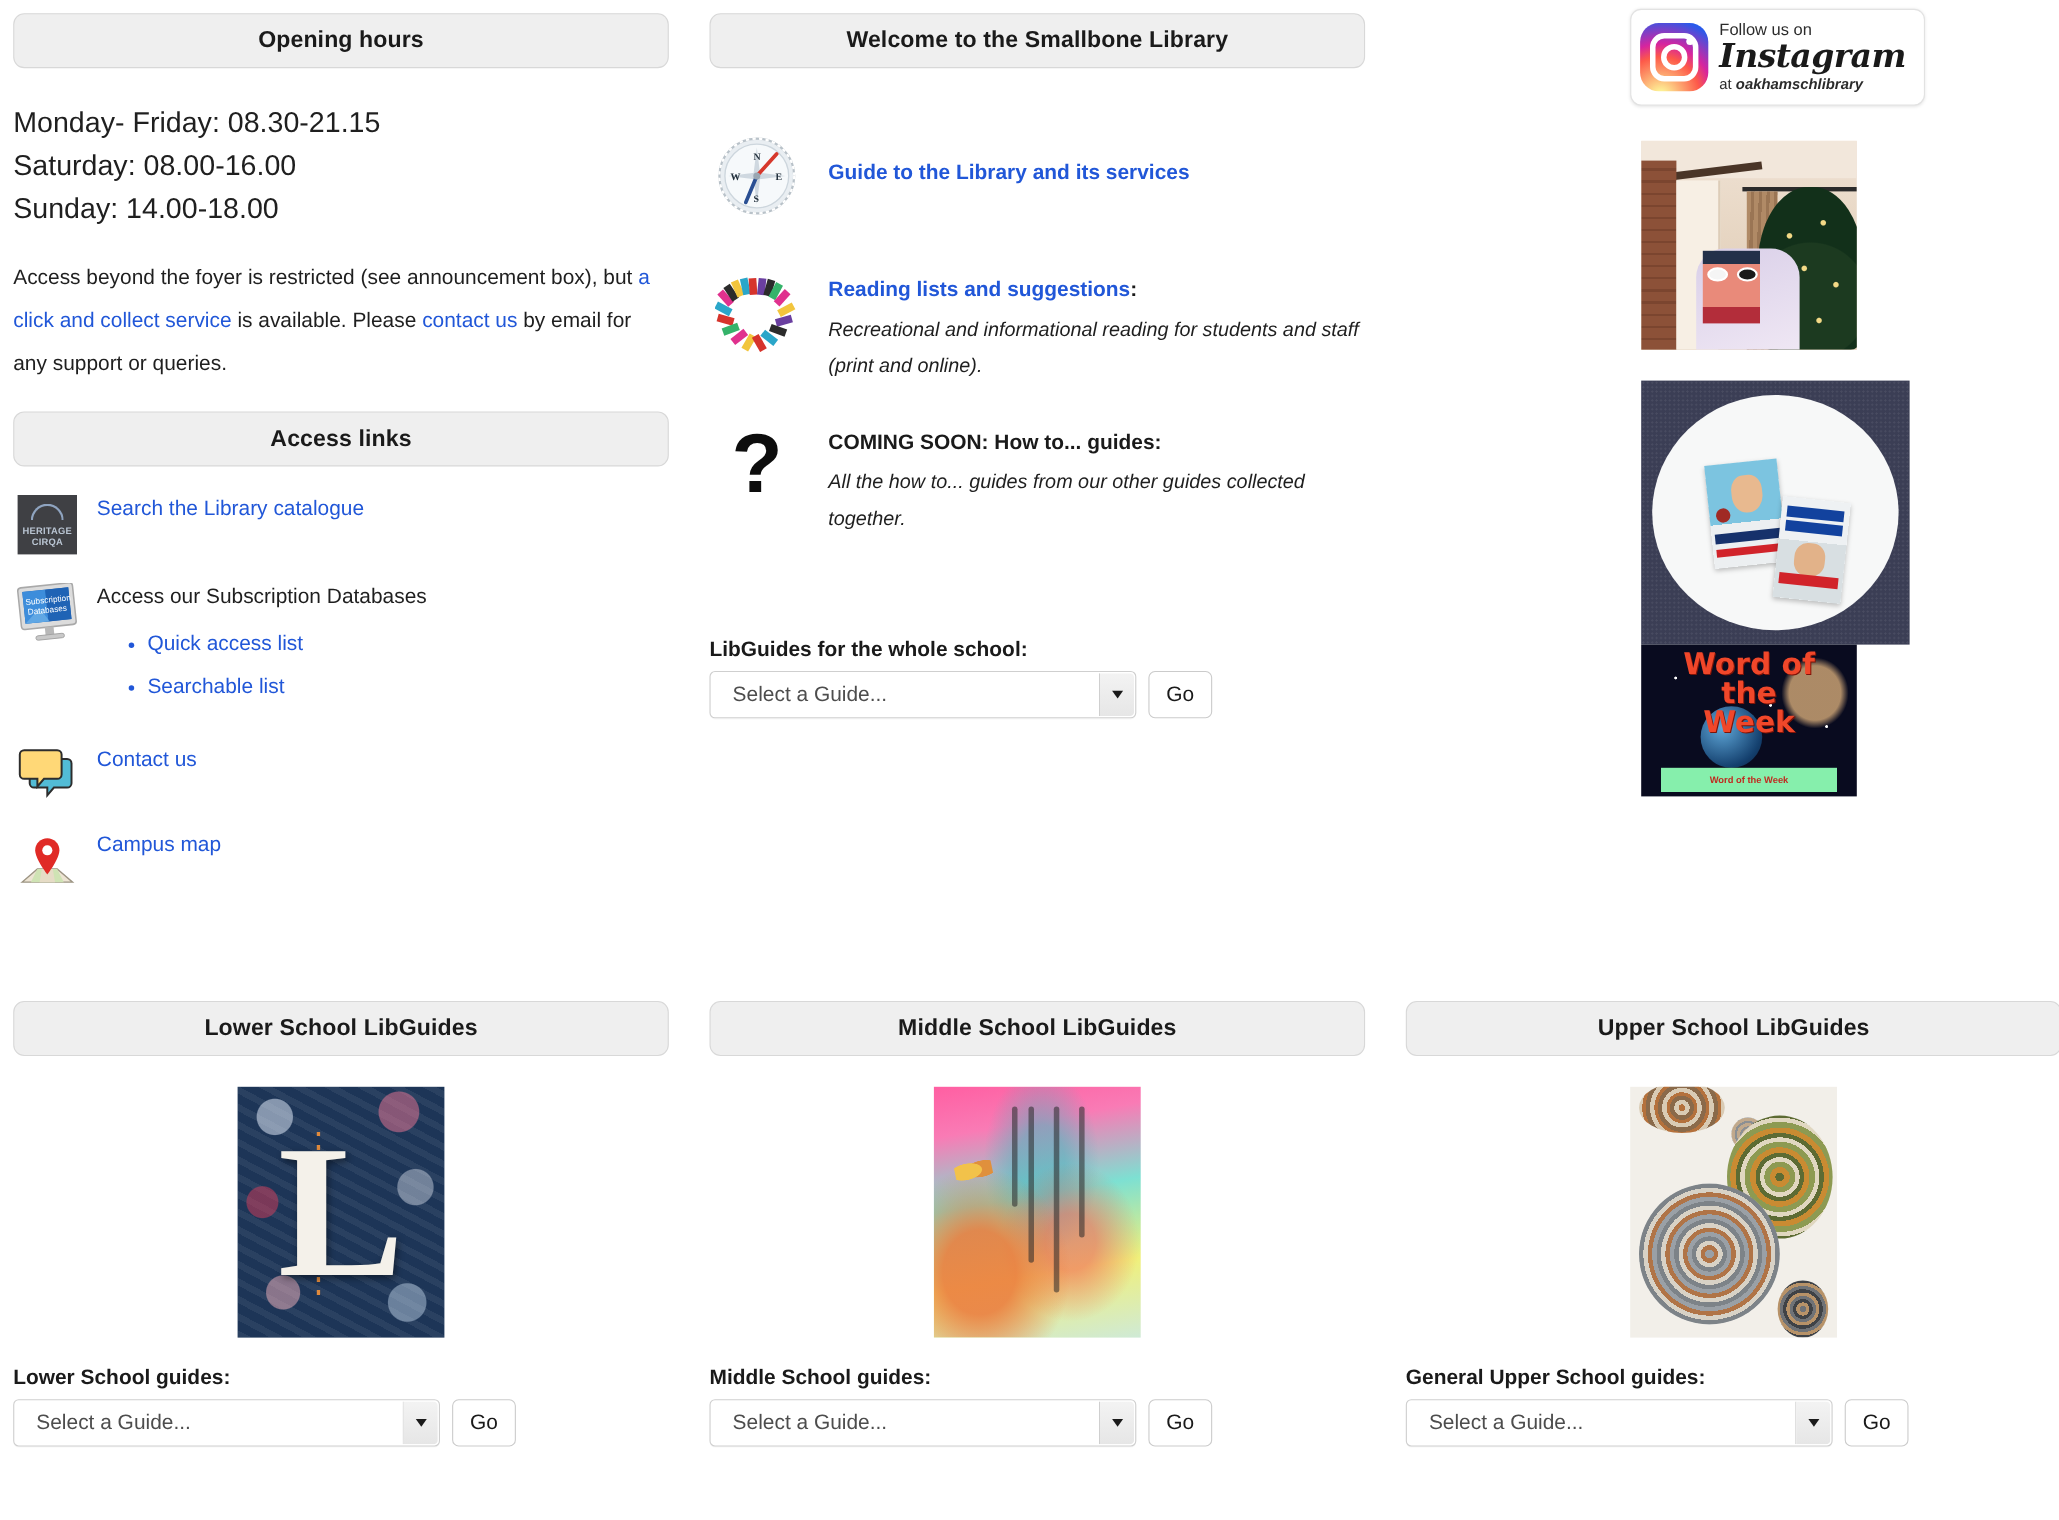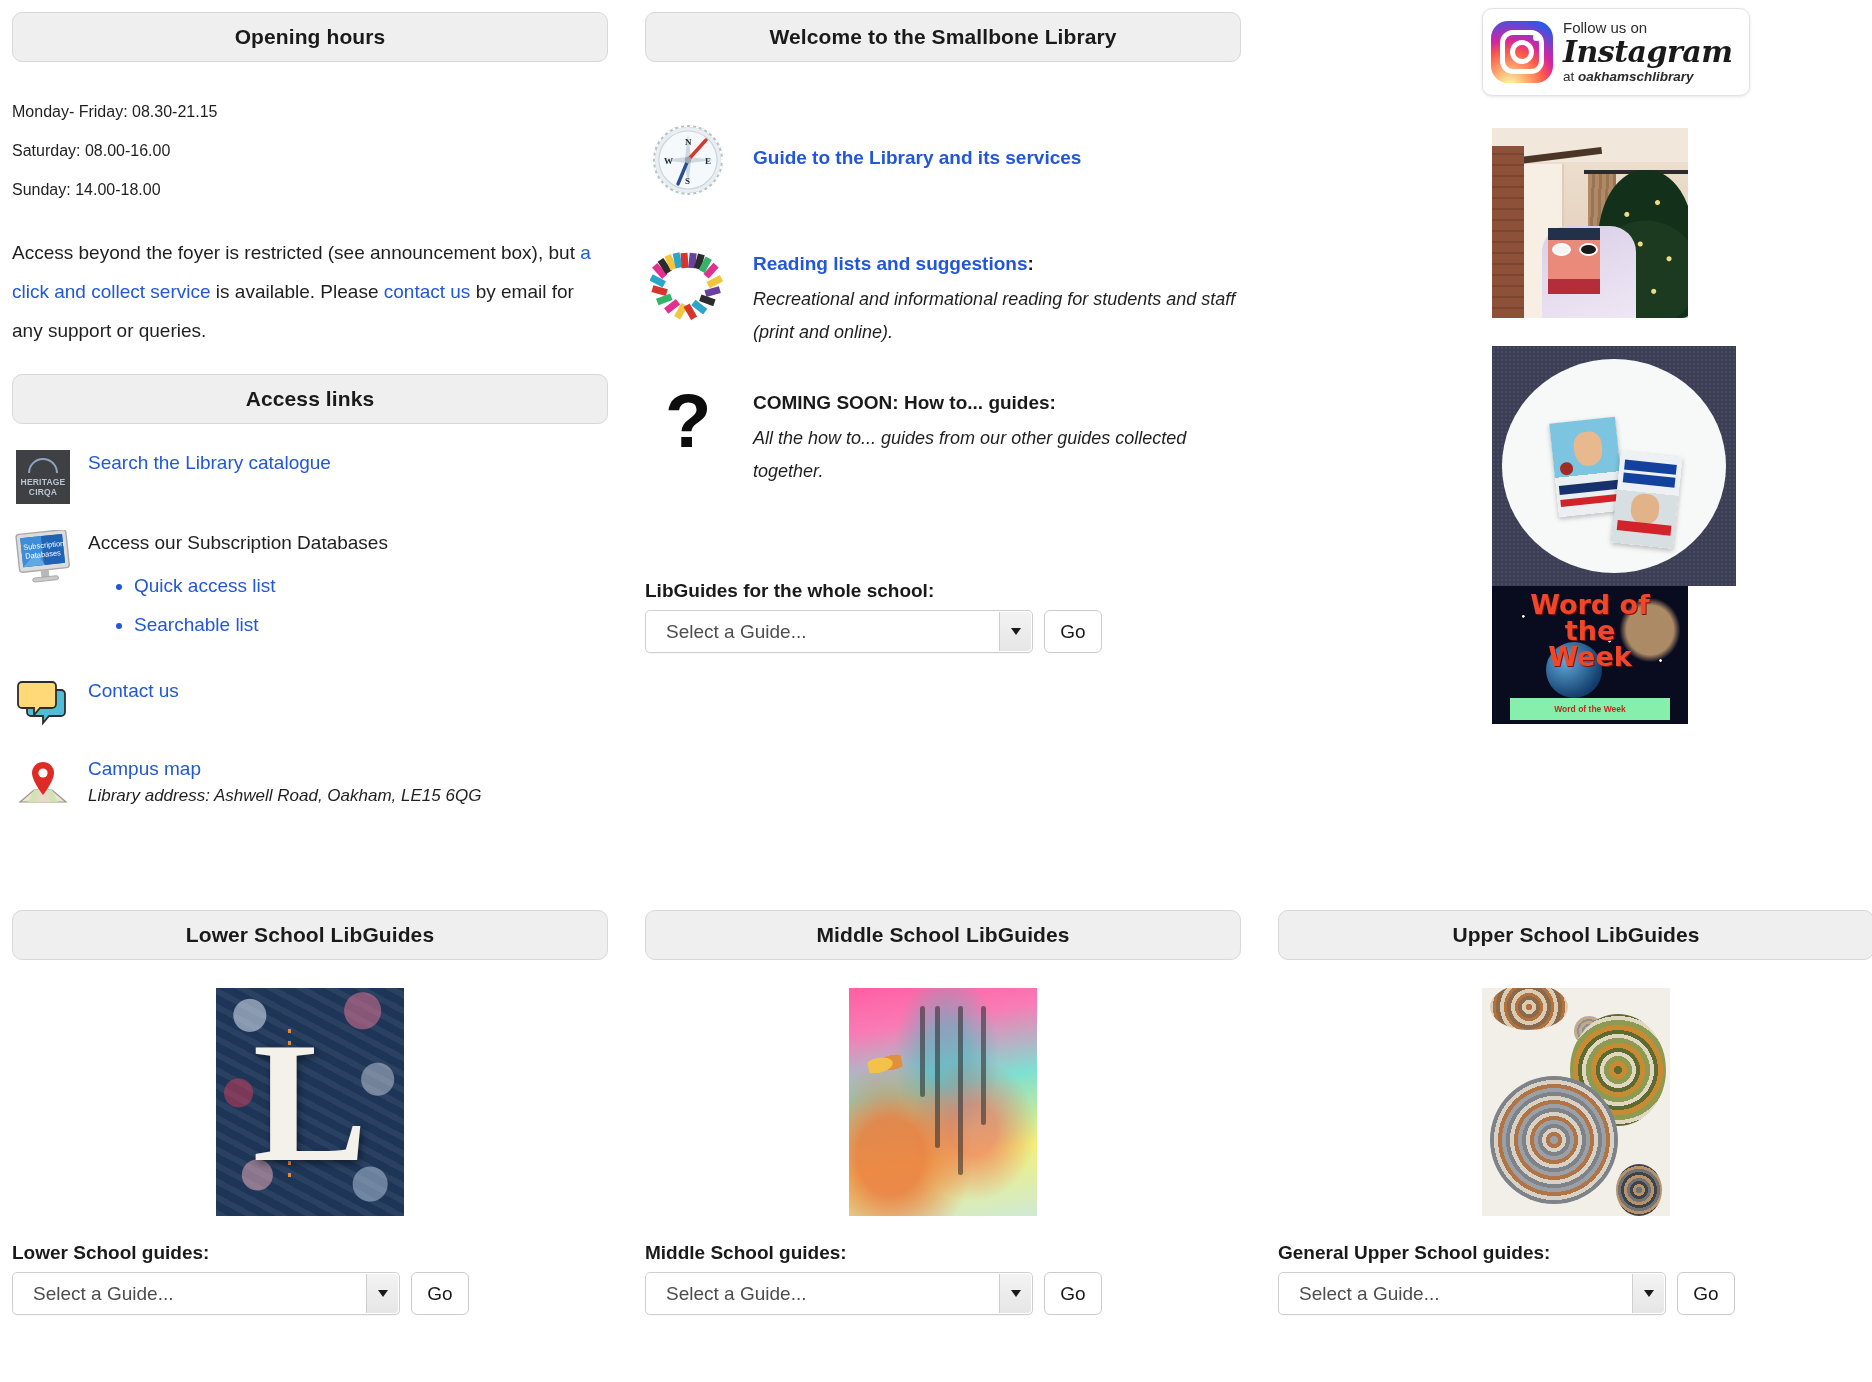--- a/index.html
+++ b/index.html
@@ -30,21 +30,21 @@
     display: flex;
     align-items: center;
     justify-content: center;
     font-size: 21px;
     font-weight: bold;
     color: #1a1a1a;
     letter-spacing: 0.1px;
   }
 
   
-  .hours-list { margin-top: 30px; font-size: 16px; line-height: 39px; color: #1f1f1f; }
+  .hours-list { margin-top: 30px; font-size: 26px; line-height: 39px; color: #1f1f1f; }
   .para { margin-top: 24px; font-size: 19px; line-height: 39px; color: #1f1f1f; }
   a.lnk, .lnk { color: #2157d8; text-decoration: none; cursor: pointer; }
 
   
   .qrow { display: flex; align-items: flex-start; gap: 14px; }
   .qrow .icon-box { flex: 0 0 auto; width: 62px; display: flex; justify-content: center; }
   .qrow .qtext { flex: 1 1 auto; padding-top: 2px; }
   .q-link { font-size: 19px; color: #2157d8; display: block; }
   .q-plain { font-size: 19px; color: #1f1f1f; }
   ul.sublist { margin: 12px 0 0 0; padding-left: 46px; }
@@ -326,21 +326,20 @@
         <svg width="58" height="52" viewBox="0 0 58 52" class="ico">
           <polygon points="6,46 20,34 38,34 52,46" fill="#ede4d3" stroke="#9c9483" stroke-width="1.2"></polygon>
           <polygon points="20,34 38,34 44,46 14,46" fill="#cfe3b4"></polygon>
           <polygon points="24,34 34,34 36,46 22,46" fill="#e6dcc6"></polygon>
           <path d="M29 6 a11 11 0 0 1 11 11 c0 8 -11 22 -11 22 s-11 -14 -11 -22 a11 11 0 0 1 11 -11 z" fill="#e02a26"></path>
           <circle cx="29" cy="17" r="4.6" fill="#ffffff"></circle>
         </svg>
       </div>
       <div class="qtext">
         <a class="q-link">Campus map</a>
-        <div class="addr">Library address: Ashwell Road, Oakham, LE15 6QG</div>
       </div>
     </div>
   </div>
 
   <div class="col-mid">
 
     <div class="box-header" style="margin-top:12px;">
       <span>Welcome to the Smallbone Library</span>
     </div>
 

